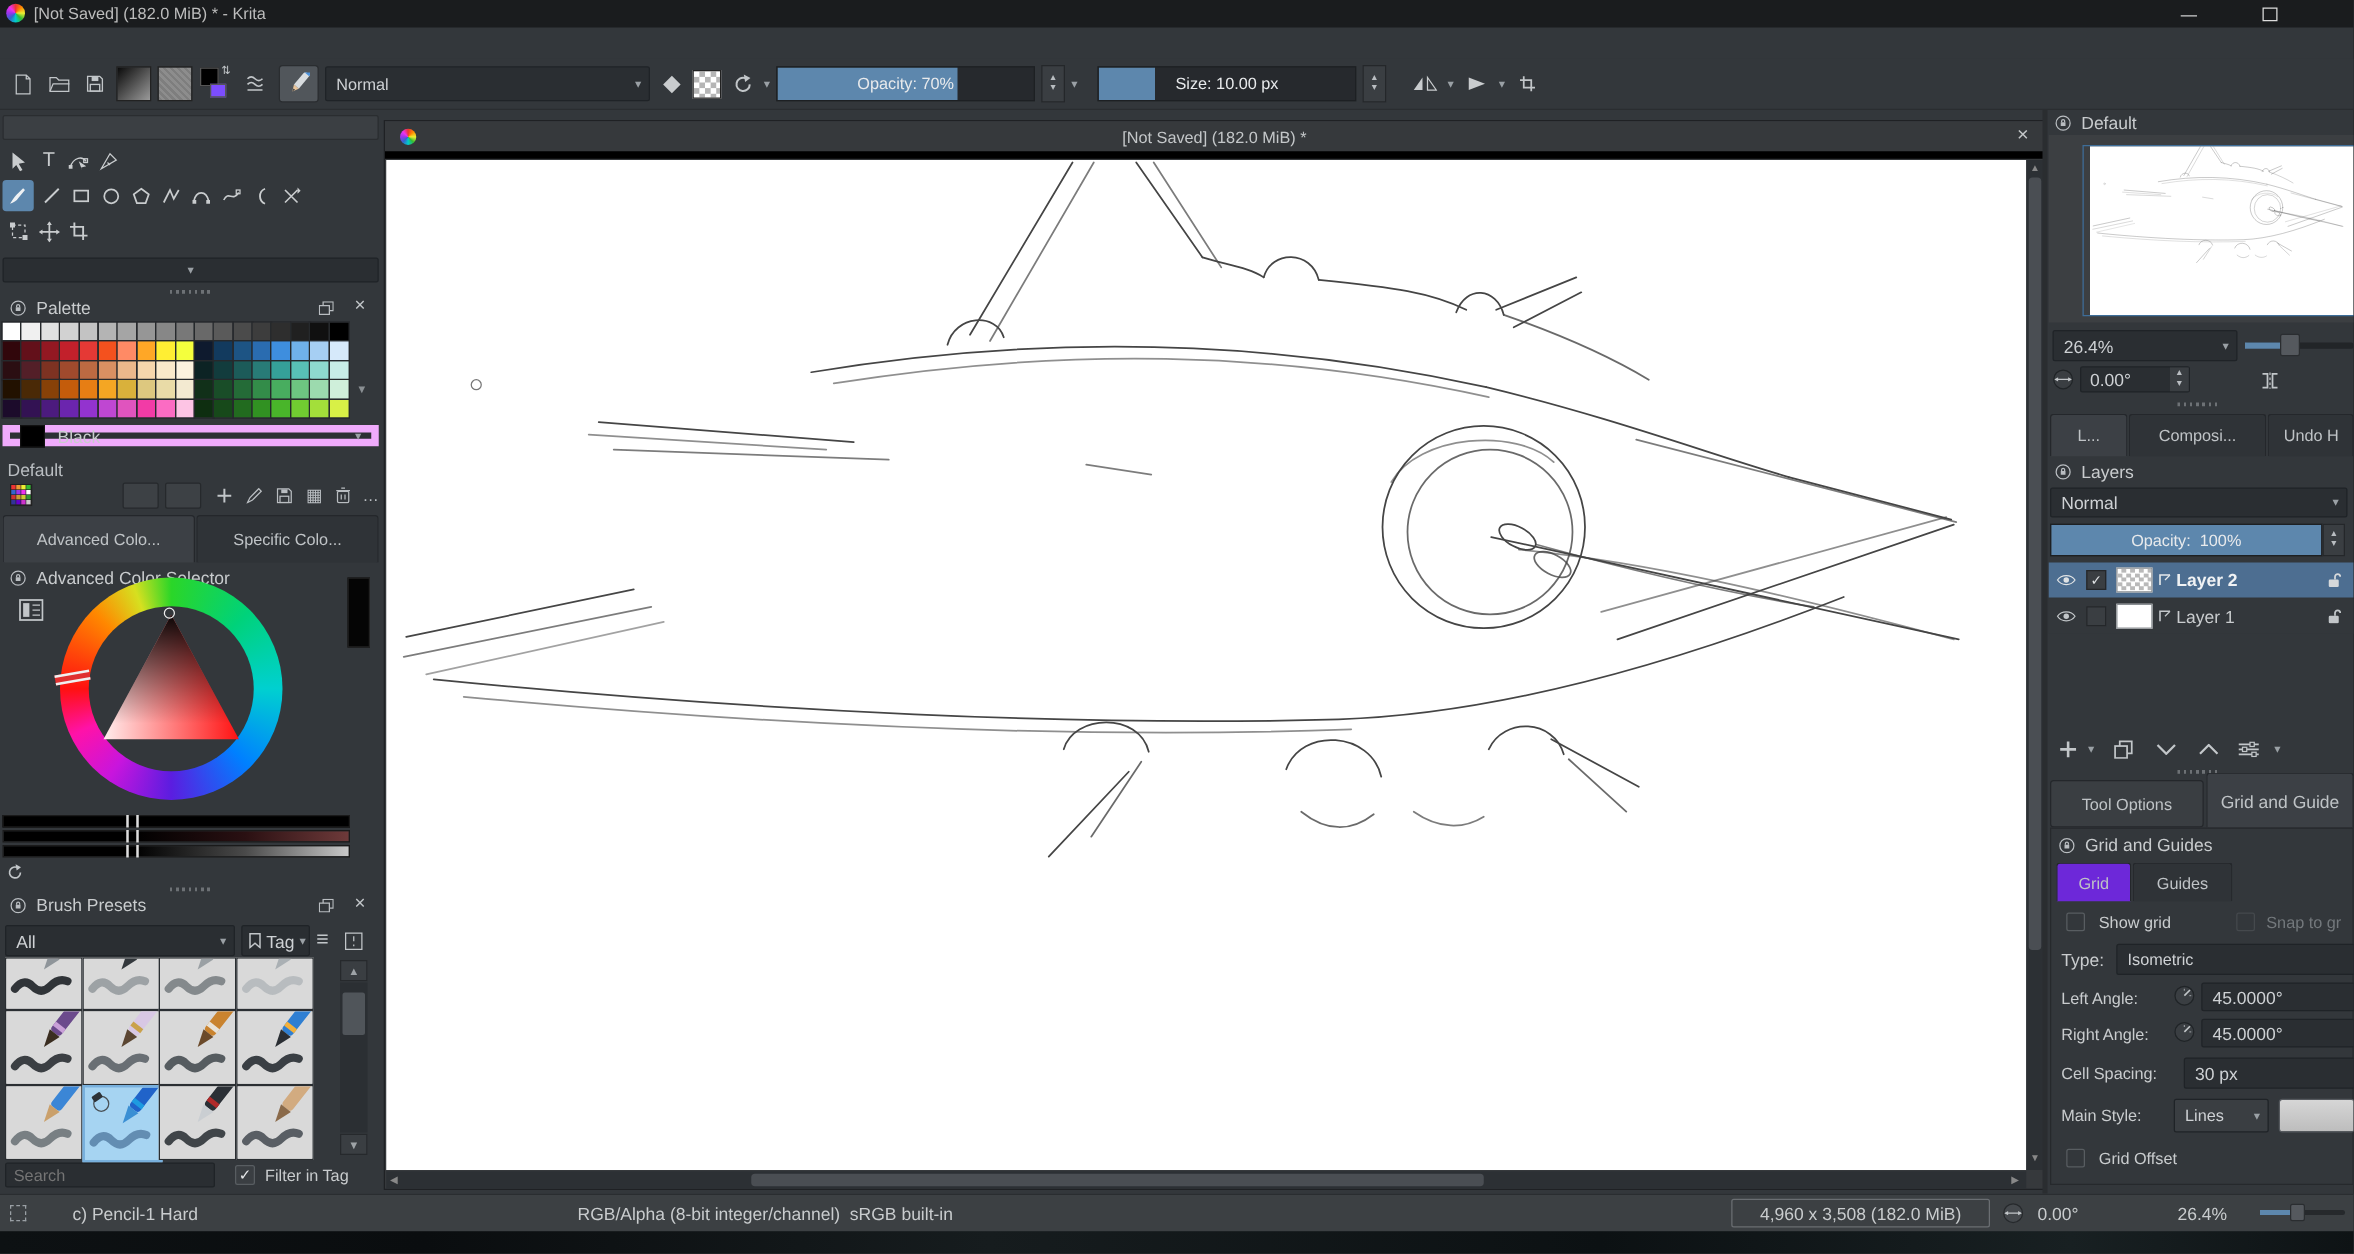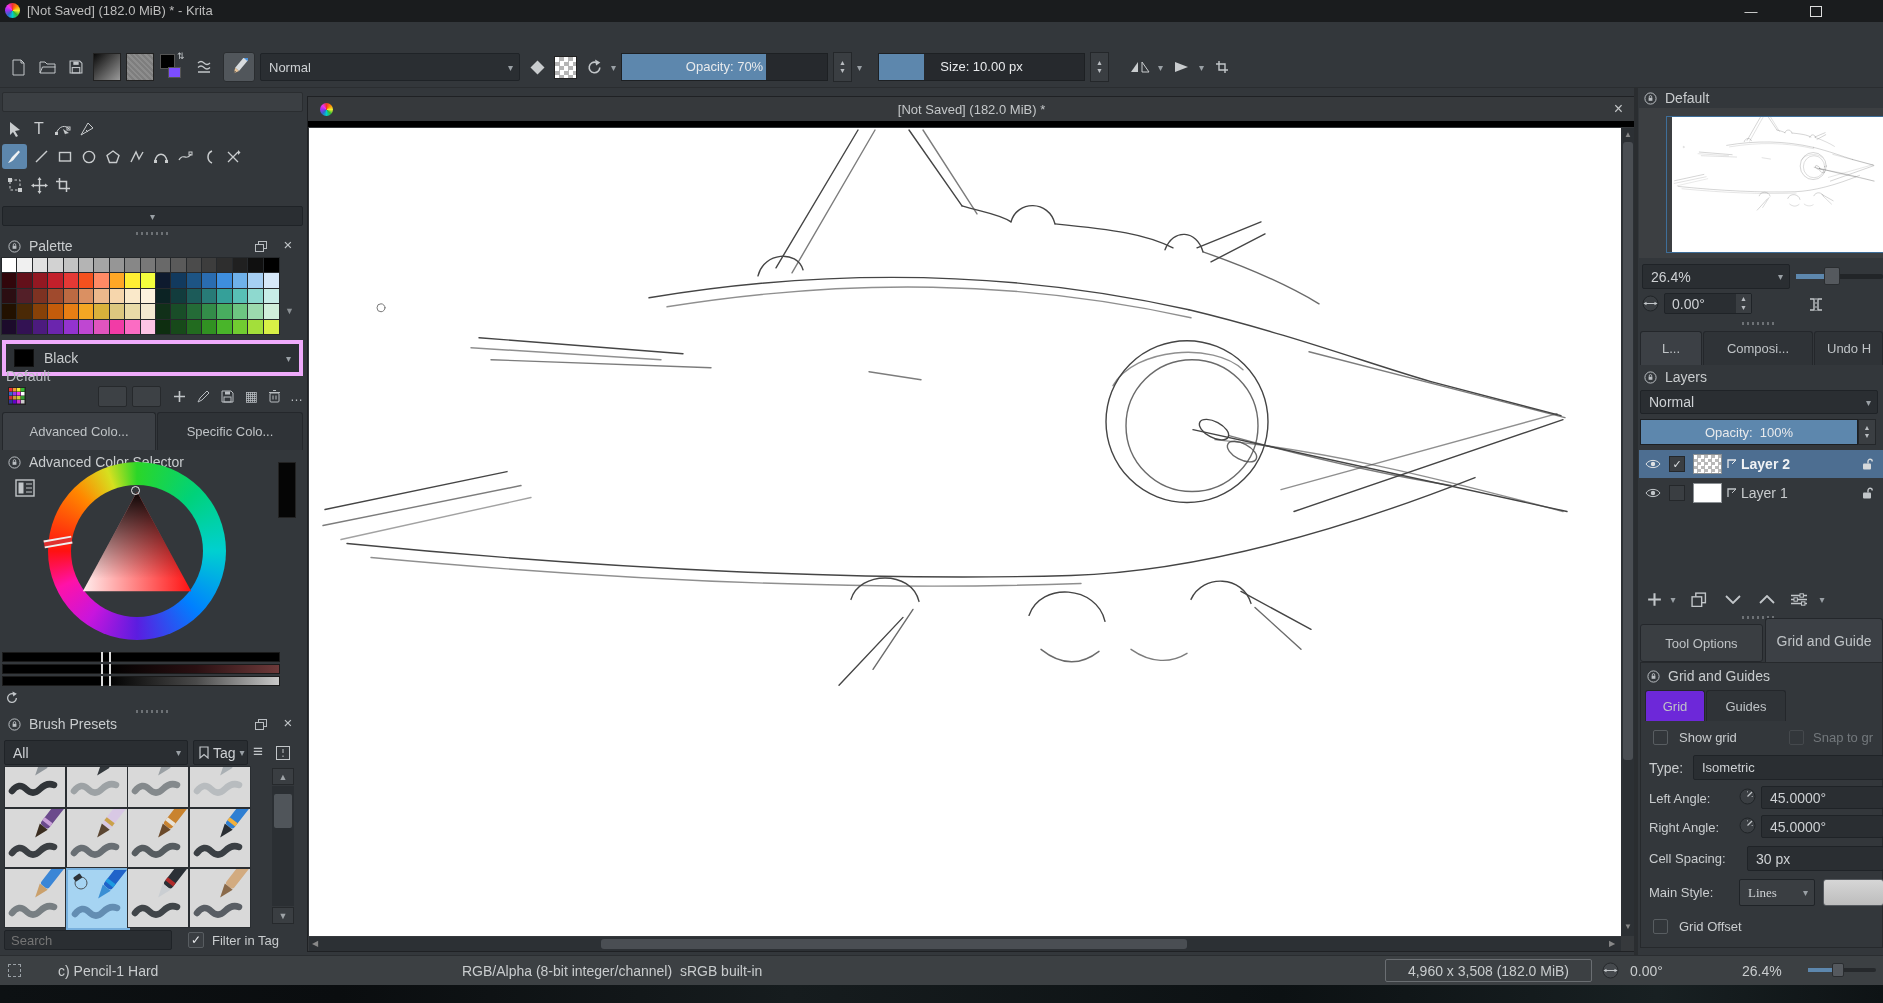--- a/index.html
+++ b/index.html
@@ -406,21 +406,21 @@
       <div class="swatch" style="background: rgb(23, 73, 26);"></div>
       <div class="swatch" style="background: rgb(34, 107, 31);"></div>
       <div class="swatch" style="background: rgb(49, 145, 34);"></div>
       <div class="swatch" style="background: rgb(73, 181, 42);"></div>
       <div class="swatch" style="background: rgb(113, 204, 49);"></div>
       <div class="swatch" style="background: rgb(163, 223, 58);"></div>
       <div class="swatch" style="background: rgb(216, 240, 70);"></div>
     </div>
   <span class="abs" style="left:285px;top:306px;color:#8a8f93;font-size:9px;">▼</span>
 
-  <div class="abs flex" style="left:2px;top:340px;width:301px;height:36px;background:#2c3034;border:4px solid #f0abfc;">
+  <div class="abs flex" style="left:2px;top:340px;width:301px;height:17px;background:#2c3034;border:6px solid #f0abfc;">
     <span style="width:18px;height:16px;background:#000;margin-left:8px;border:1px solid #111;"></span>
     <span style="margin-left:10px;font-size:14px;">Black</span>
     <span style="margin-left:auto;margin-right:8px;color:#9aa0a5;font-size:10px;">▾</span>
   </div>
   <span class="abs" style="left:6px;top:368px;font-size:14px;color:#b9bdc1;">Default</span>
 
   <div class="abs flex" style="left:8px;top:386px;width:295px;height:20px;">
     <span class="icon-btn">
         <svg width="18" height="18" viewBox="0 0 18 18">
           <rect width="18" height="18" fill="#222"></rect>
@@ -955,21 +955,21 @@
       <span style="font-size:14px;">45.0000°</span>
     </div>
 
     <span class="abs" style="left:8px;top:188px;font-size:13px;">Cell Spacing:</span>
     <div class="abs field" style="left:106px;top:183px;width:137px;height:25px;padding-left:8px;">
       <span style="font-size:14px;">30 px</span>
     </div>
 
     <span class="abs" style="left:8px;top:222px;font-size:13px;">Main Style:</span>
     <div class="abs combo" style="left:98px;top:216px;width:76px;height:27px;padding-left:8px;background:#3a3e42;">
-      <span style="font-size:13px;font-family:Liberation Serif, serif;">Lines</span>
+      <span style="font-size:13px;">Lines</span>
       <span class="arr">▾</span>
     </div>
     <span class="abs" style="left:182px;top:216px;width:61px;height:27px;background:linear-gradient(#d6d6d6,#bdbdbd);border:1px solid #55595e;border-radius:3px;"></span>
 
     <span class="abs cb" style="left:12px;top:256px;width:15px;height:15px;"></span>
     <span class="abs" style="left:38px;top:256px;font-size:13px;">Grid Offset</span>
   </div>
 
   <div class="abs" style="left:0;top:955px;width:1883px;height:30px;background:#3c4043;border-top:1px solid #2a2d30;">
     <span class="abs" style="left:8px;top:8px;width:13px;height:13px;border:1px dashed #9aa0a5;"></span>

